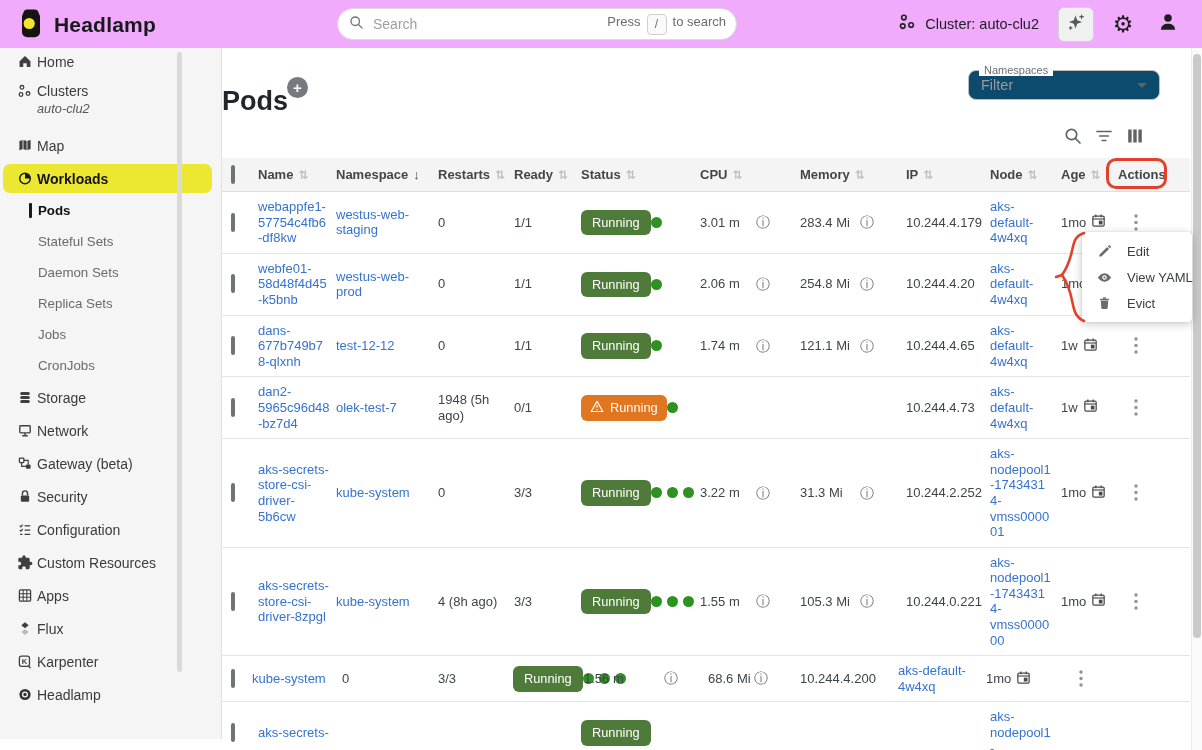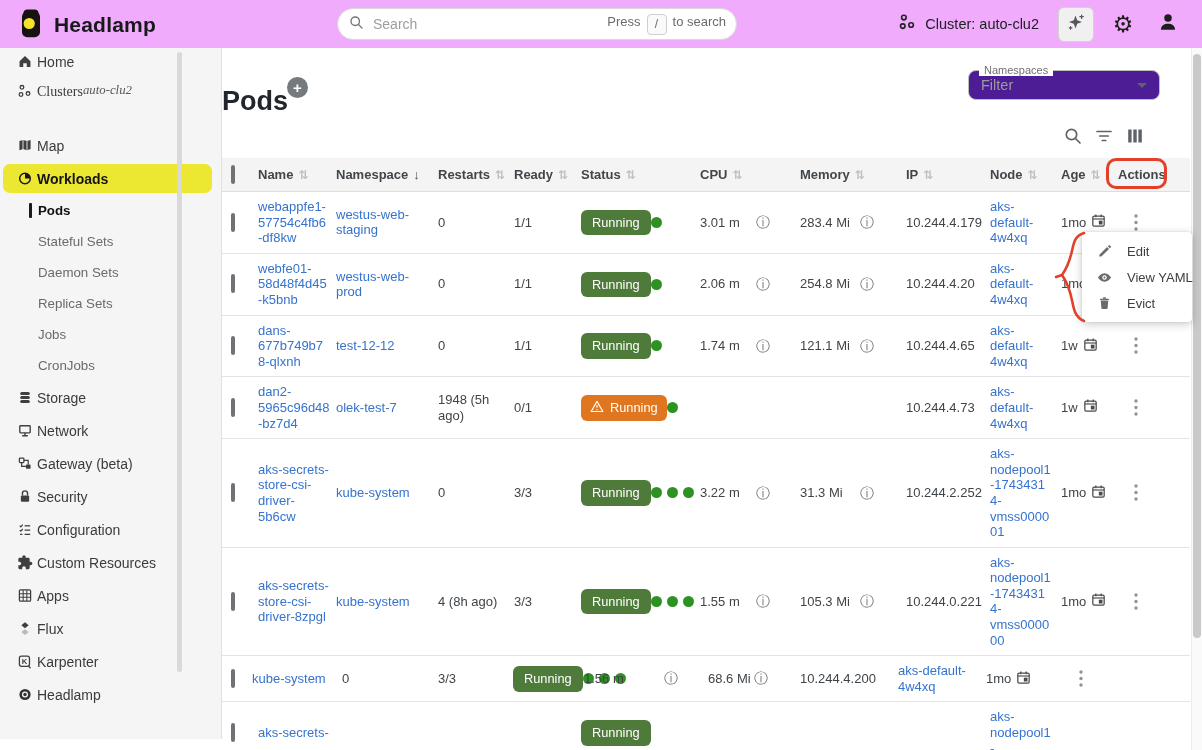--- a/index.html
+++ b/index.html
@@ -27,36 +27,36 @@
   .sparkle-btn{border:1px solid #d2d2d2;border-radius:6px;background:#f0f0f0;width:34px;height:33px;}
   .gear-glyph{font-size:23px;color:#1e1e1e;line-height:1;}
 
   
   .sidebar{position:absolute;left:0;top:37px;width:222px;height:702px;background:#f5f5f5;
     border-right:1px solid #e1e1e1;box-sizing:border-box;padding-top:8px;z-index:4;}
   .side-item{height:33px;display:flex;align-items:center;padding-left:17px;cursor:pointer;color:#3b3b3b;}
   .side-item .icn{width:16px;height:16px;display:flex;align-items:center;justify-content:center;margin-right:4px;flex:none;}
   .side-item .lbl{font-size:14px;}
   .side-item.two-line{height:46px;align-items:flex-start;padding-top:5px;}
-  .side-item.two-line .txt{display:flex;line-height:1.25;font-family:Liberation Serif, serif;}
+  .side-item.two-line .txt{display:flex;flex-direction:column;line-height:1.25;}
   .side-item .sub-lbl{font-style:italic;font-size:12.8px;color:#575757;}
   .side-item.active{background:var(--sidebar_active);border-radius:7px;margin:2px 9px 2px 3px;height:29px;padding-left:14px;}
   .side-item.active .lbl{font-weight:700;color:#141414;}
   .side-sub{height:31px;display:flex;align-items:center;padding-left:38px;font-size:13.3px;color:#6a6a6a;cursor:pointer;position:relative;}
   .side-sub.selected{color:#101010;font-weight:700;}
   .side-sub.selected::before{content:'';position:absolute;left:29px;top:8px;bottom:8px;width:3px;background:#1b1b1b;border-radius:1px;}
   .side-scroll-thumb{position:absolute;left:177px;top:52px;width:5px;height:620px;background:#d9d9d9;border-radius:3px;z-index:6;}
 
   
   .content{position:absolute;left:186px;top:48px;width:1016px;height:702px;background:#fff;}
   .page-title{position:absolute;left:36px;top:20px;font-size:27px;font-weight:700;color:#20262c;}
   .plus-btn{position:absolute;left:101px;top:29px;width:21px;height:21px;border-radius:50%;background:#757a7f;
     color:#fff;display:flex;align-items:center;justify-content:center;font-size:15px;font-weight:700;cursor:pointer;line-height:1;}
   .ns-filter{position:absolute;left:782px;top:22px;width:192px;height:30px;border:1px solid #bdbdbd;border-radius:8px;
-    box-sizing:border-box;display:flex;align-items:center;padding:0 12px;cursor:pointer;background:#4c1d95;}
+    box-sizing:border-box;display:flex;align-items:center;padding:0 12px;cursor:pointer;background:#0c4a6e;}
   .ns-label{position:absolute;left:10px;top:-7px;background:#fff;padding:0 5px;font-size:11px;color:#6f6f6f;}
   .ns-value{color:#9b9b9b;font-size:14.5px;flex:1;}
   .caret{width:0;height:0;border-left:5px solid transparent;border-right:5px solid transparent;border-top:5px solid #616161;}
   .table-toolbar{position:absolute;left:877px;top:78px;display:flex;gap:11px;}
   .table-toolbar .iconbtn{width:20px;height:20px;}
 
   
   .table{position:absolute;left:32px;top:110px;width:972px;}
   .trow{display:grid;grid-template-columns:34px 84px 96px 76px 68px 116px 92px 106px 92px 75px 55px 1fr;
     align-items:center;border-bottom:1px solid #e4e4e4;background:#fff;}

